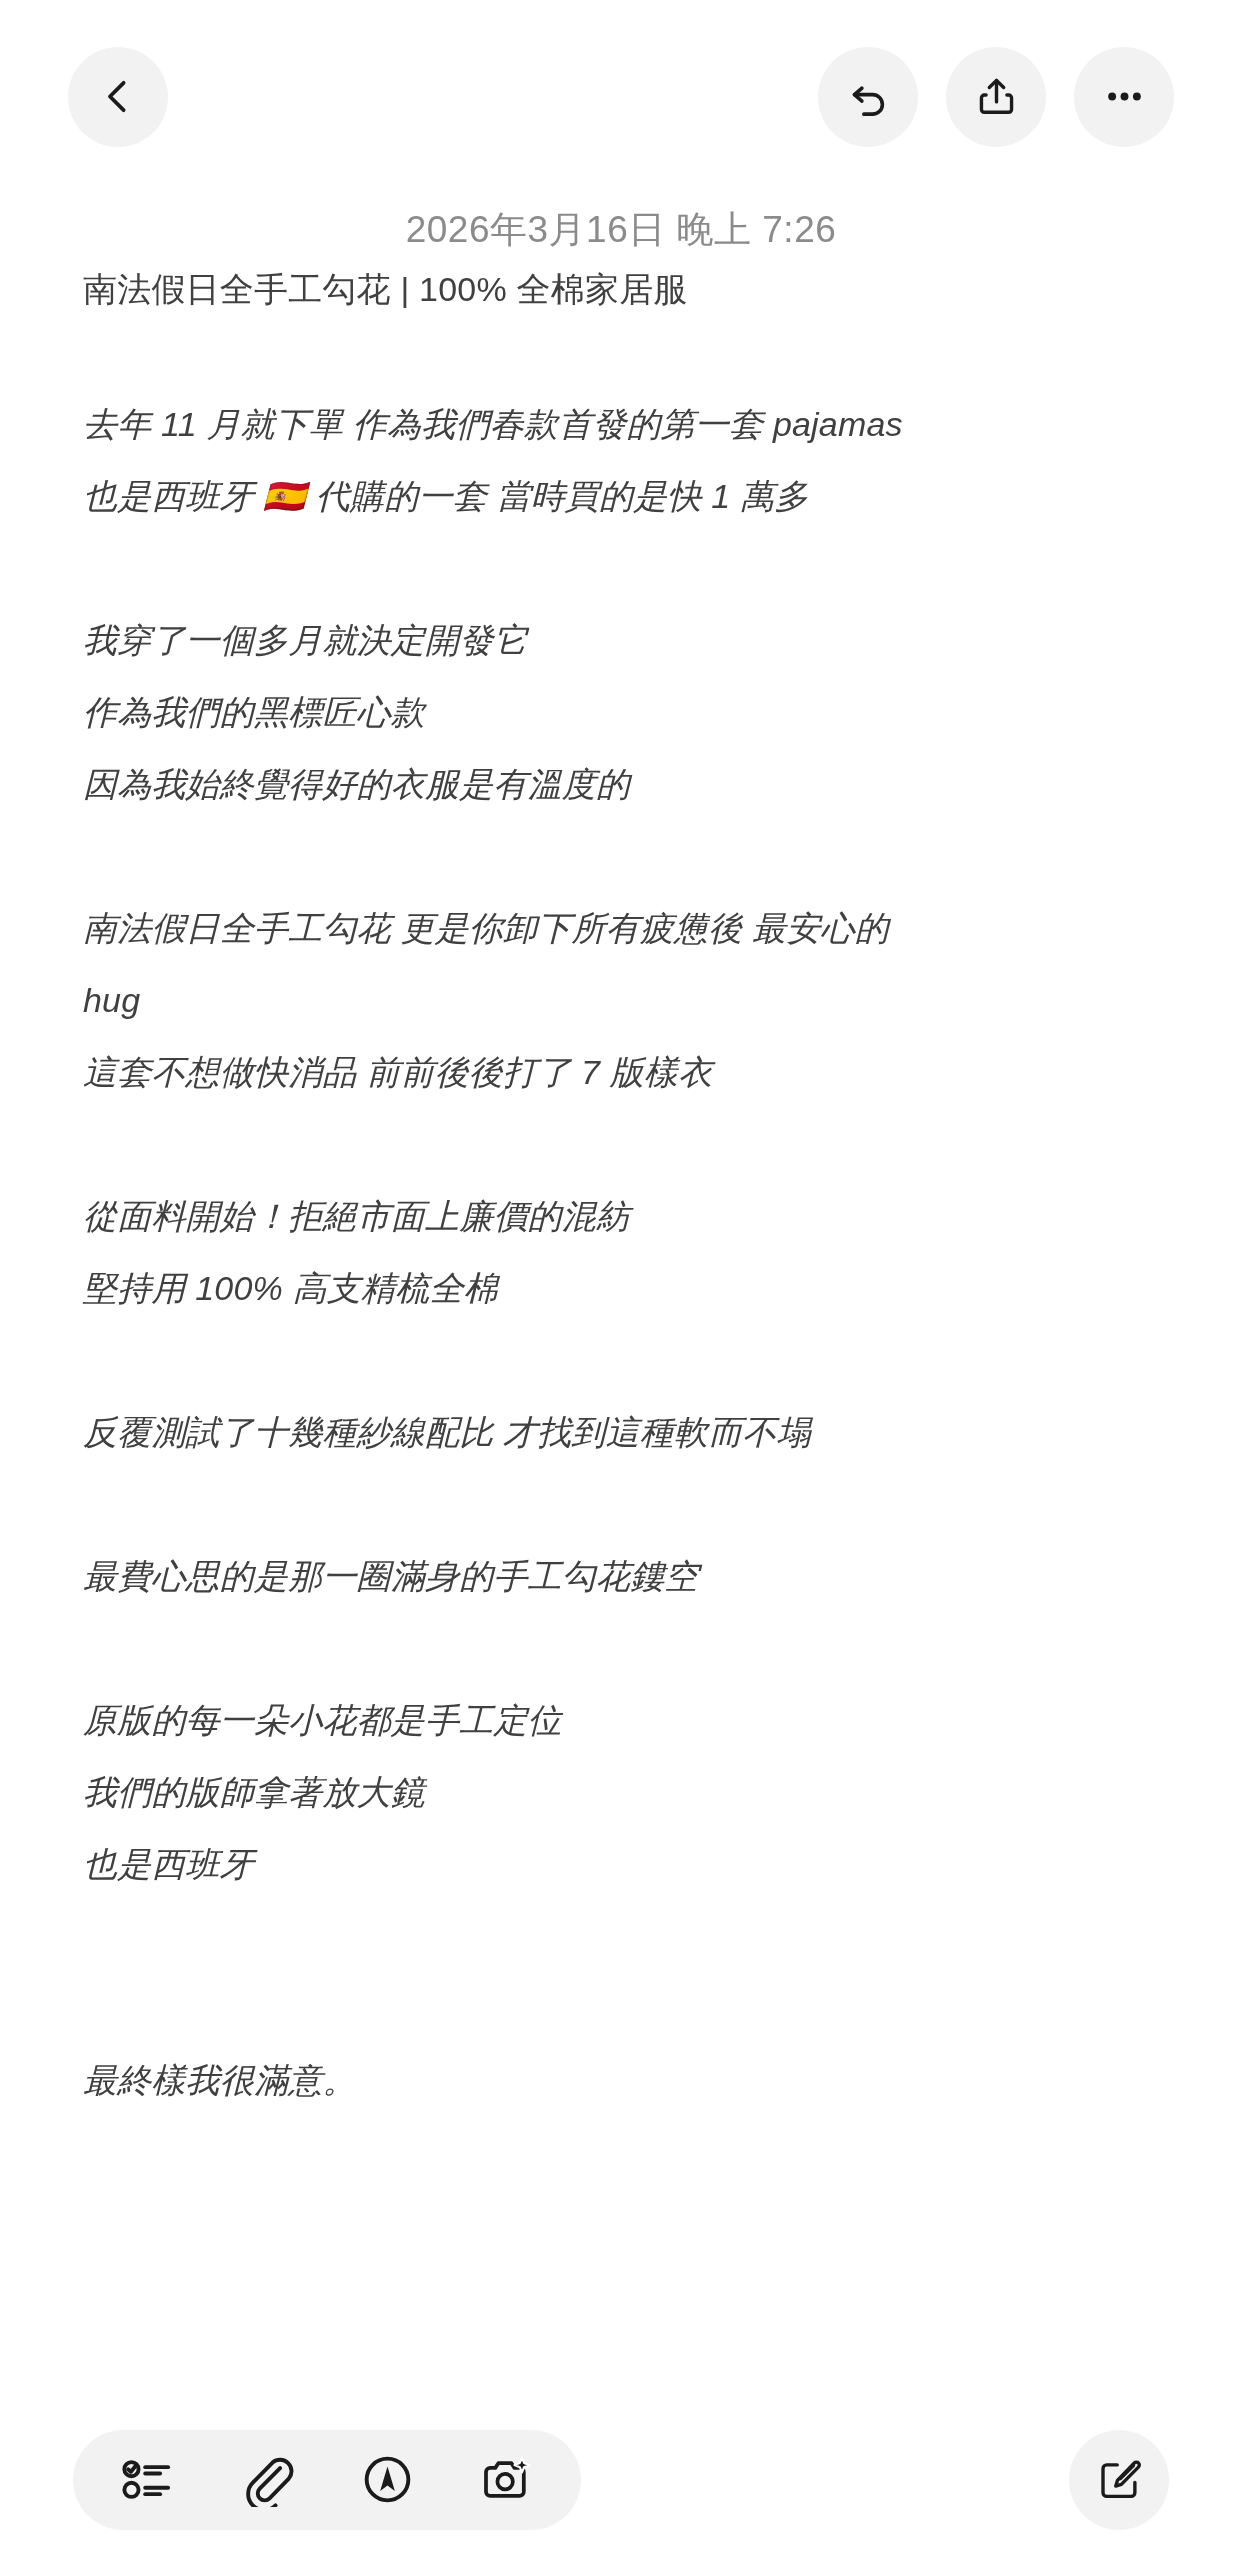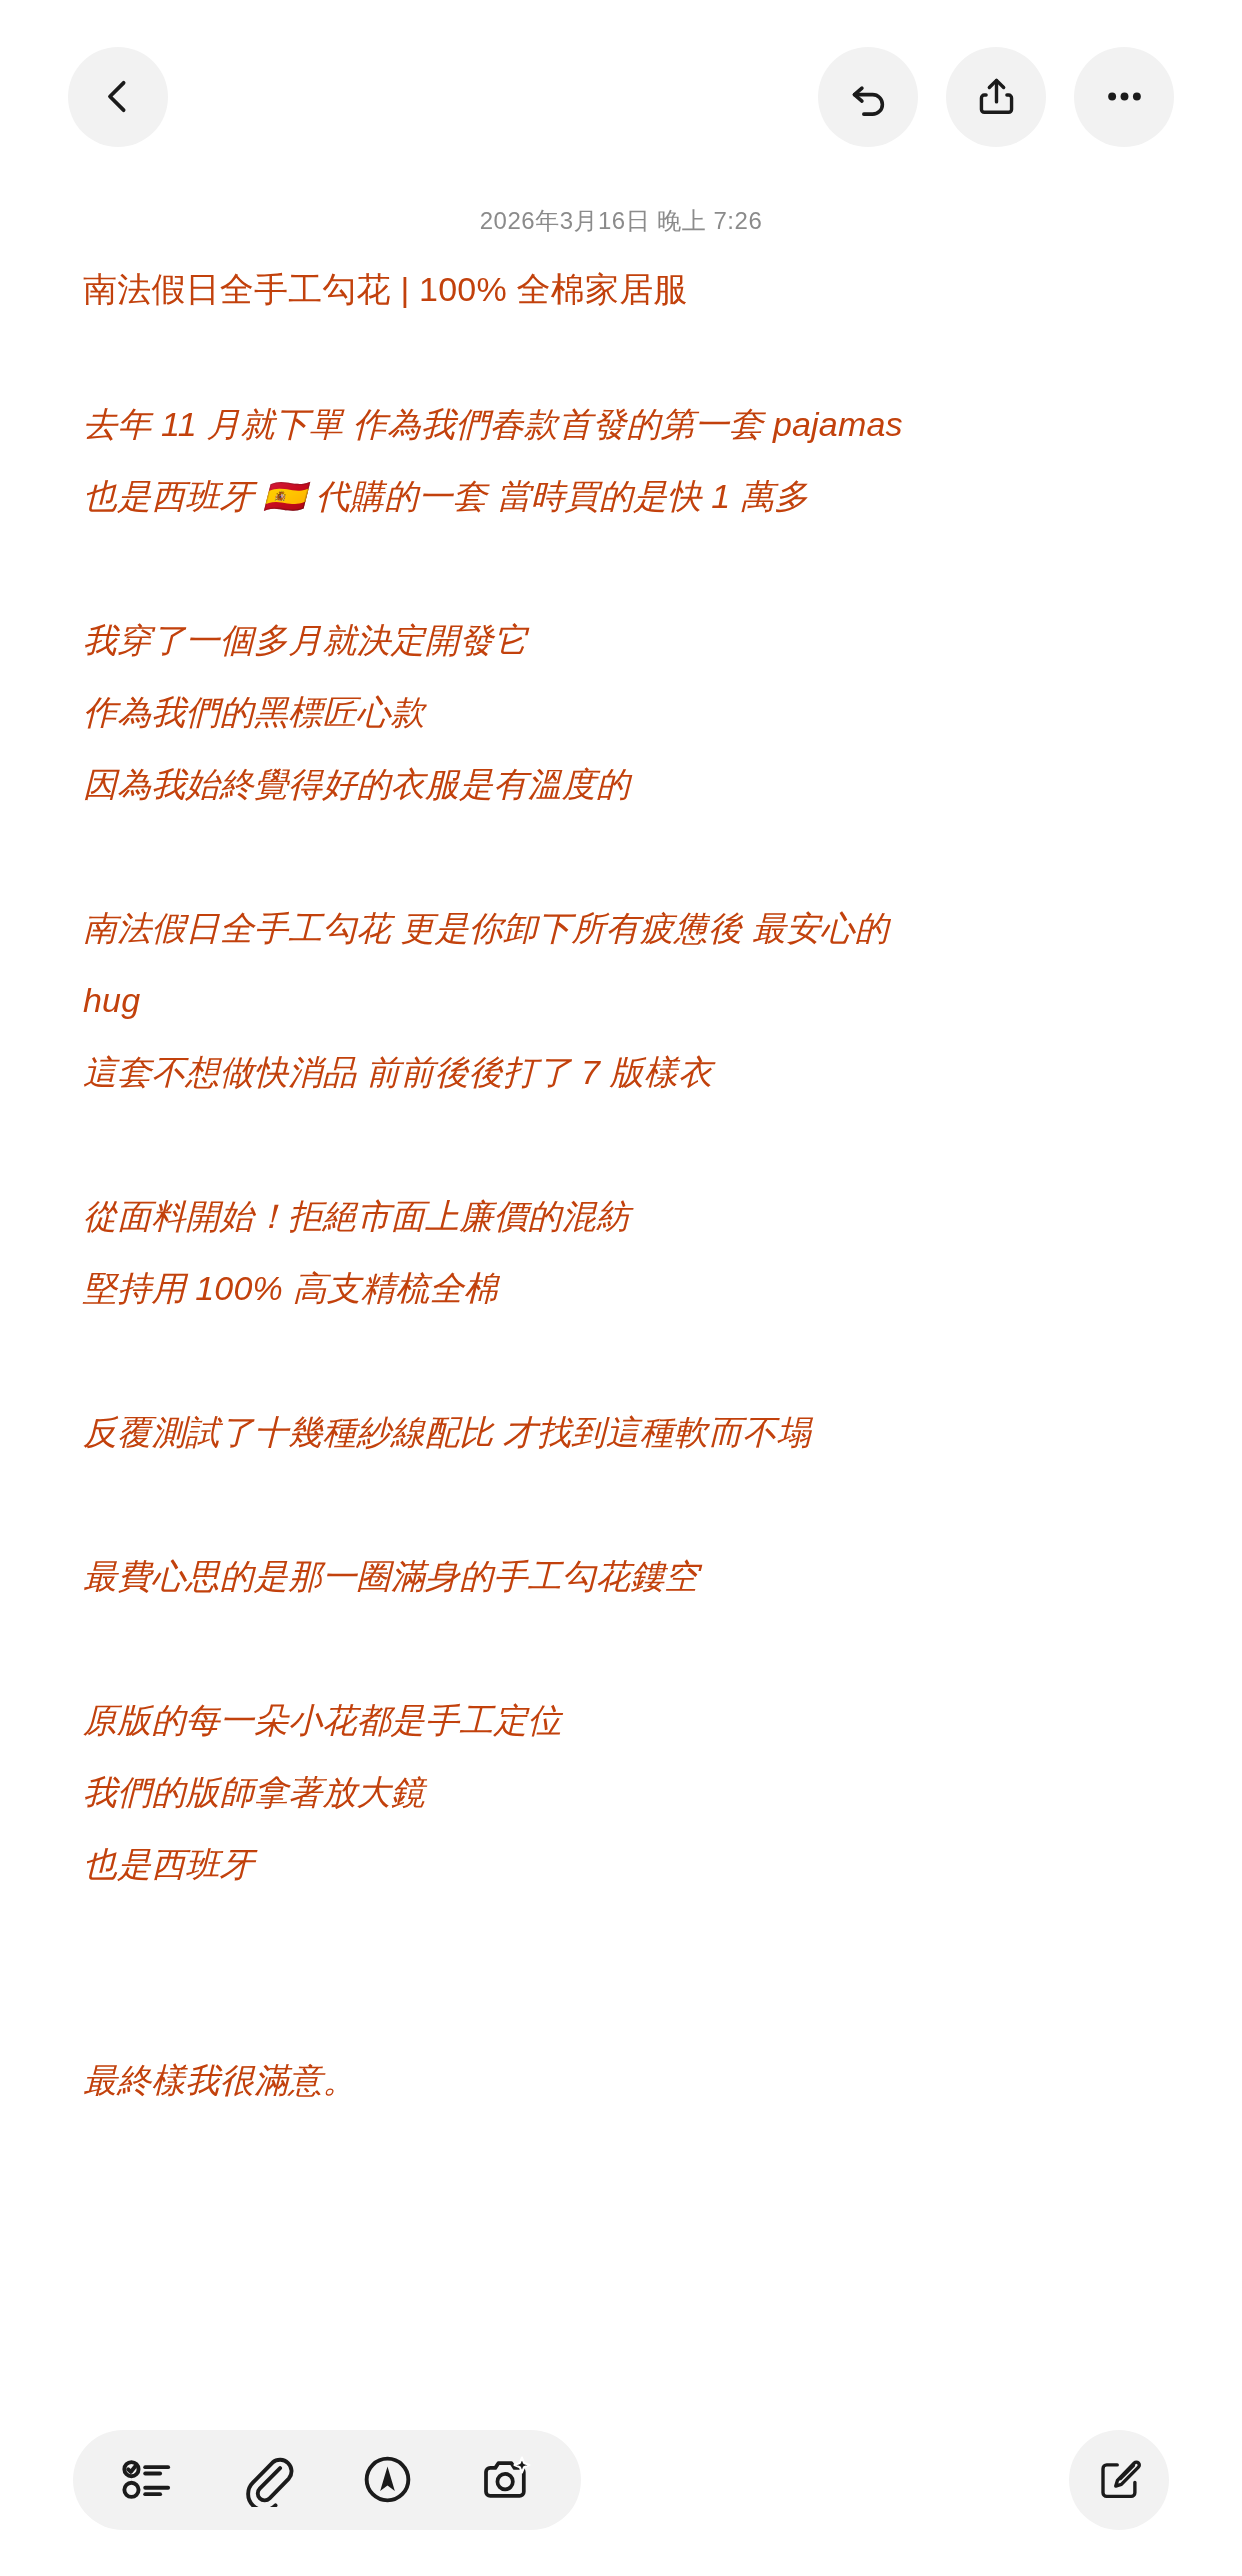--- a/index.html
+++ b/index.html
@@ -47,34 +47,34 @@
   }
   .icon-svg { display: block; }
 
   
   .timestamp {
     position: absolute;
     top: 205px;
     left: 0;
     width: 100%;
     text-align: center;
-    font-size: 24px;
+    font-size: 37px;
     color: #8b8b8b;
     letter-spacing: 0.5px;
   }
 
   
   .note-body {
     position: absolute;
     top: 268px;
     left: 83px;
     width: 1096px;
     font-size: 34px;
     line-height: 1.2;
-    color: #c2410c;
+    color: #404040;
     letter-spacing: 0.2px;
   }
   .note-title {
     font-size: 34px;
     line-height: 1.25;
     margin: 0 0 0 0;
     padding-bottom: 5.6px;
   }
   .para {
     margin: 0;

